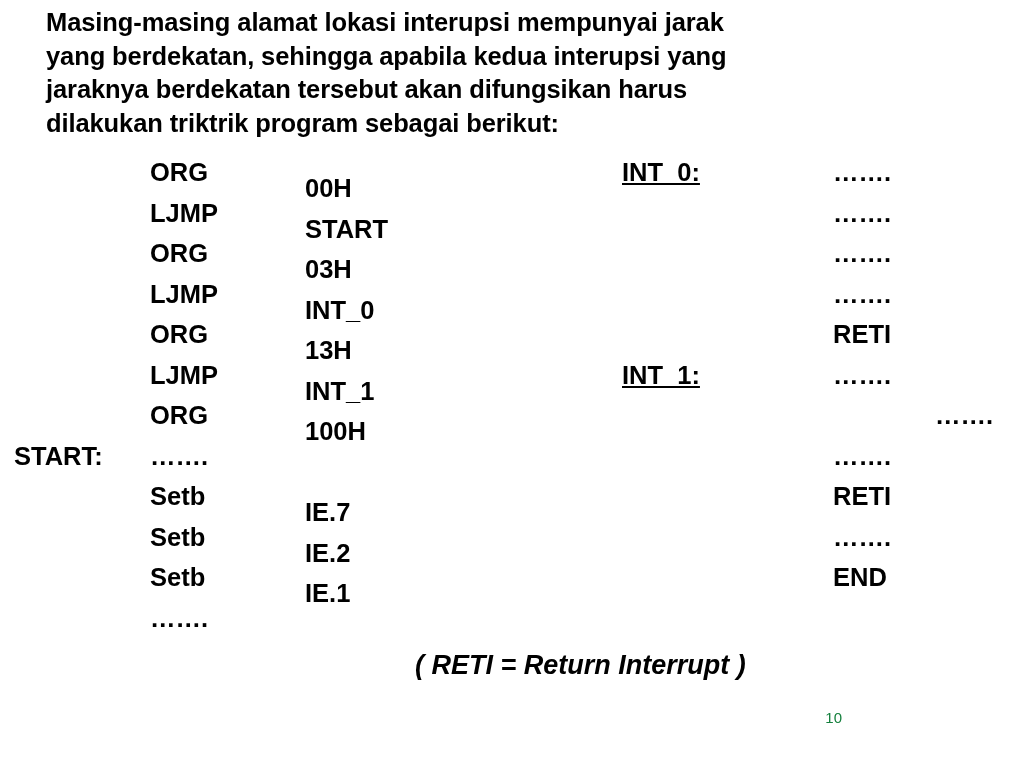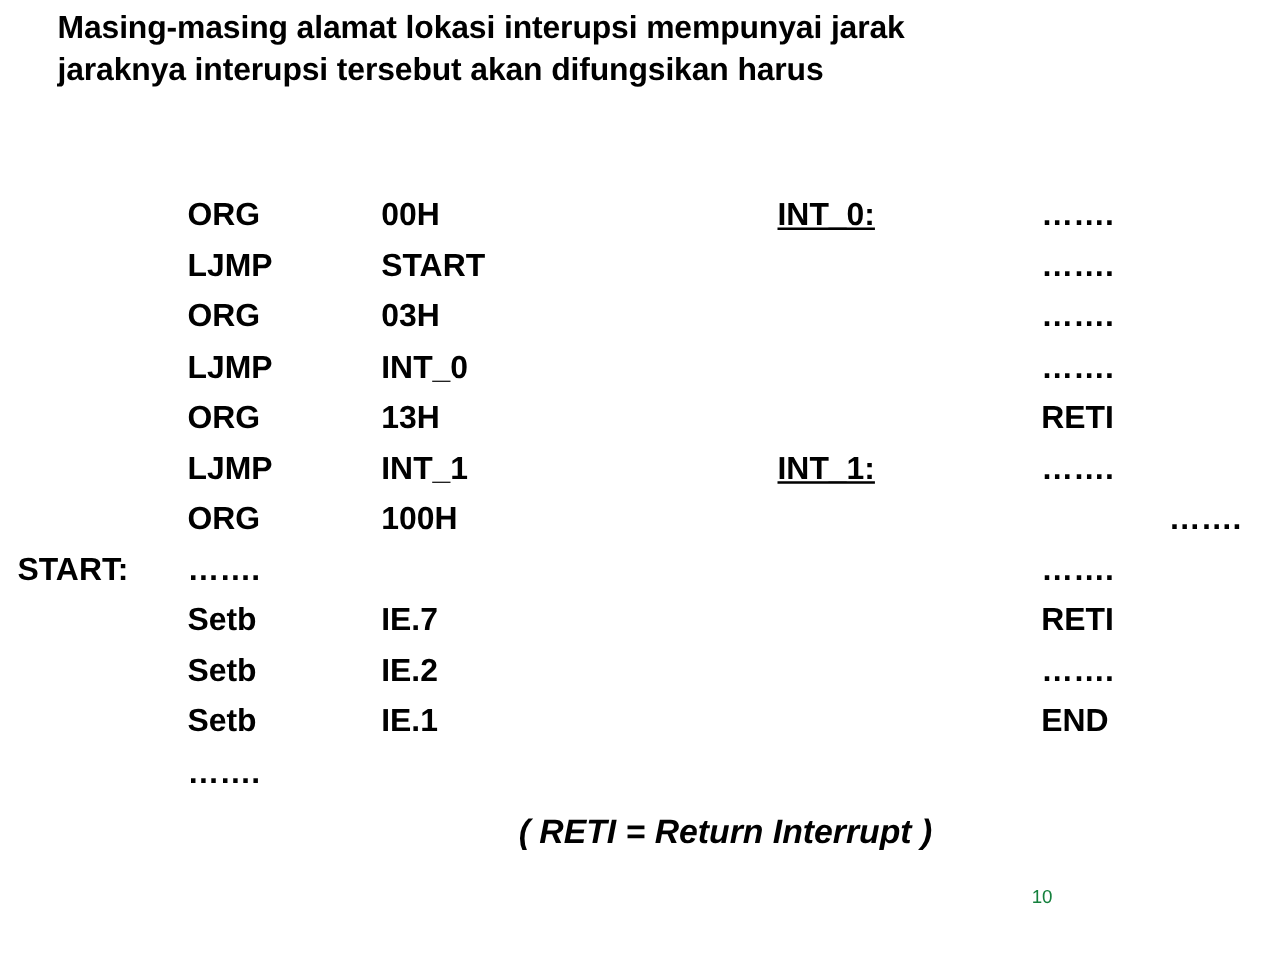--- a/index.html
+++ b/index.html
@@ -60,21 +60,21 @@
   }
   .col-a {
     position: absolute;
     left: 150px;
     top: 0;
     text-align: center;
   }
   .col-b {
     position: absolute;
     left: 305px;
-    top: 0;
+    top: 16px;
   }
   .col-c {
     position: absolute;
     left: 622px;
     top: 0;
     text-decoration: underline;
   }
   .col-d {
     position: absolute;
     left: 833px;
@@ -104,21 +104,23 @@
     color: #15803d;
   }
 </style>
 </head>
 <body>
 
 <div class="slide">
 
   <div class="intro">
     <span class="line">Masing-masing alamat lokasi interupsi mempunyai jarak</span>
-    <span class="line">jaraknya interupsi tersebut akan difungsikan harus</span>
+    <span class="line">yang berdekatan, sehingga apabila kedua interupsi yang</span>
+    <span class="line">jaraknya berdekatan tersebut akan difungsikan harus</span>
+    <span class="line">dilakukan triktrik program sebagai berikut:</span>
   </div>
 
   <div class="code-area">
 
     <div class="code-row">
       <span class="col-label"></span>
       <span class="col-a">ORG</span>
       <span class="col-b">00H</span>
       <span class="col-c">INT_0:</span>
       <span class="col-d">…….</span>

